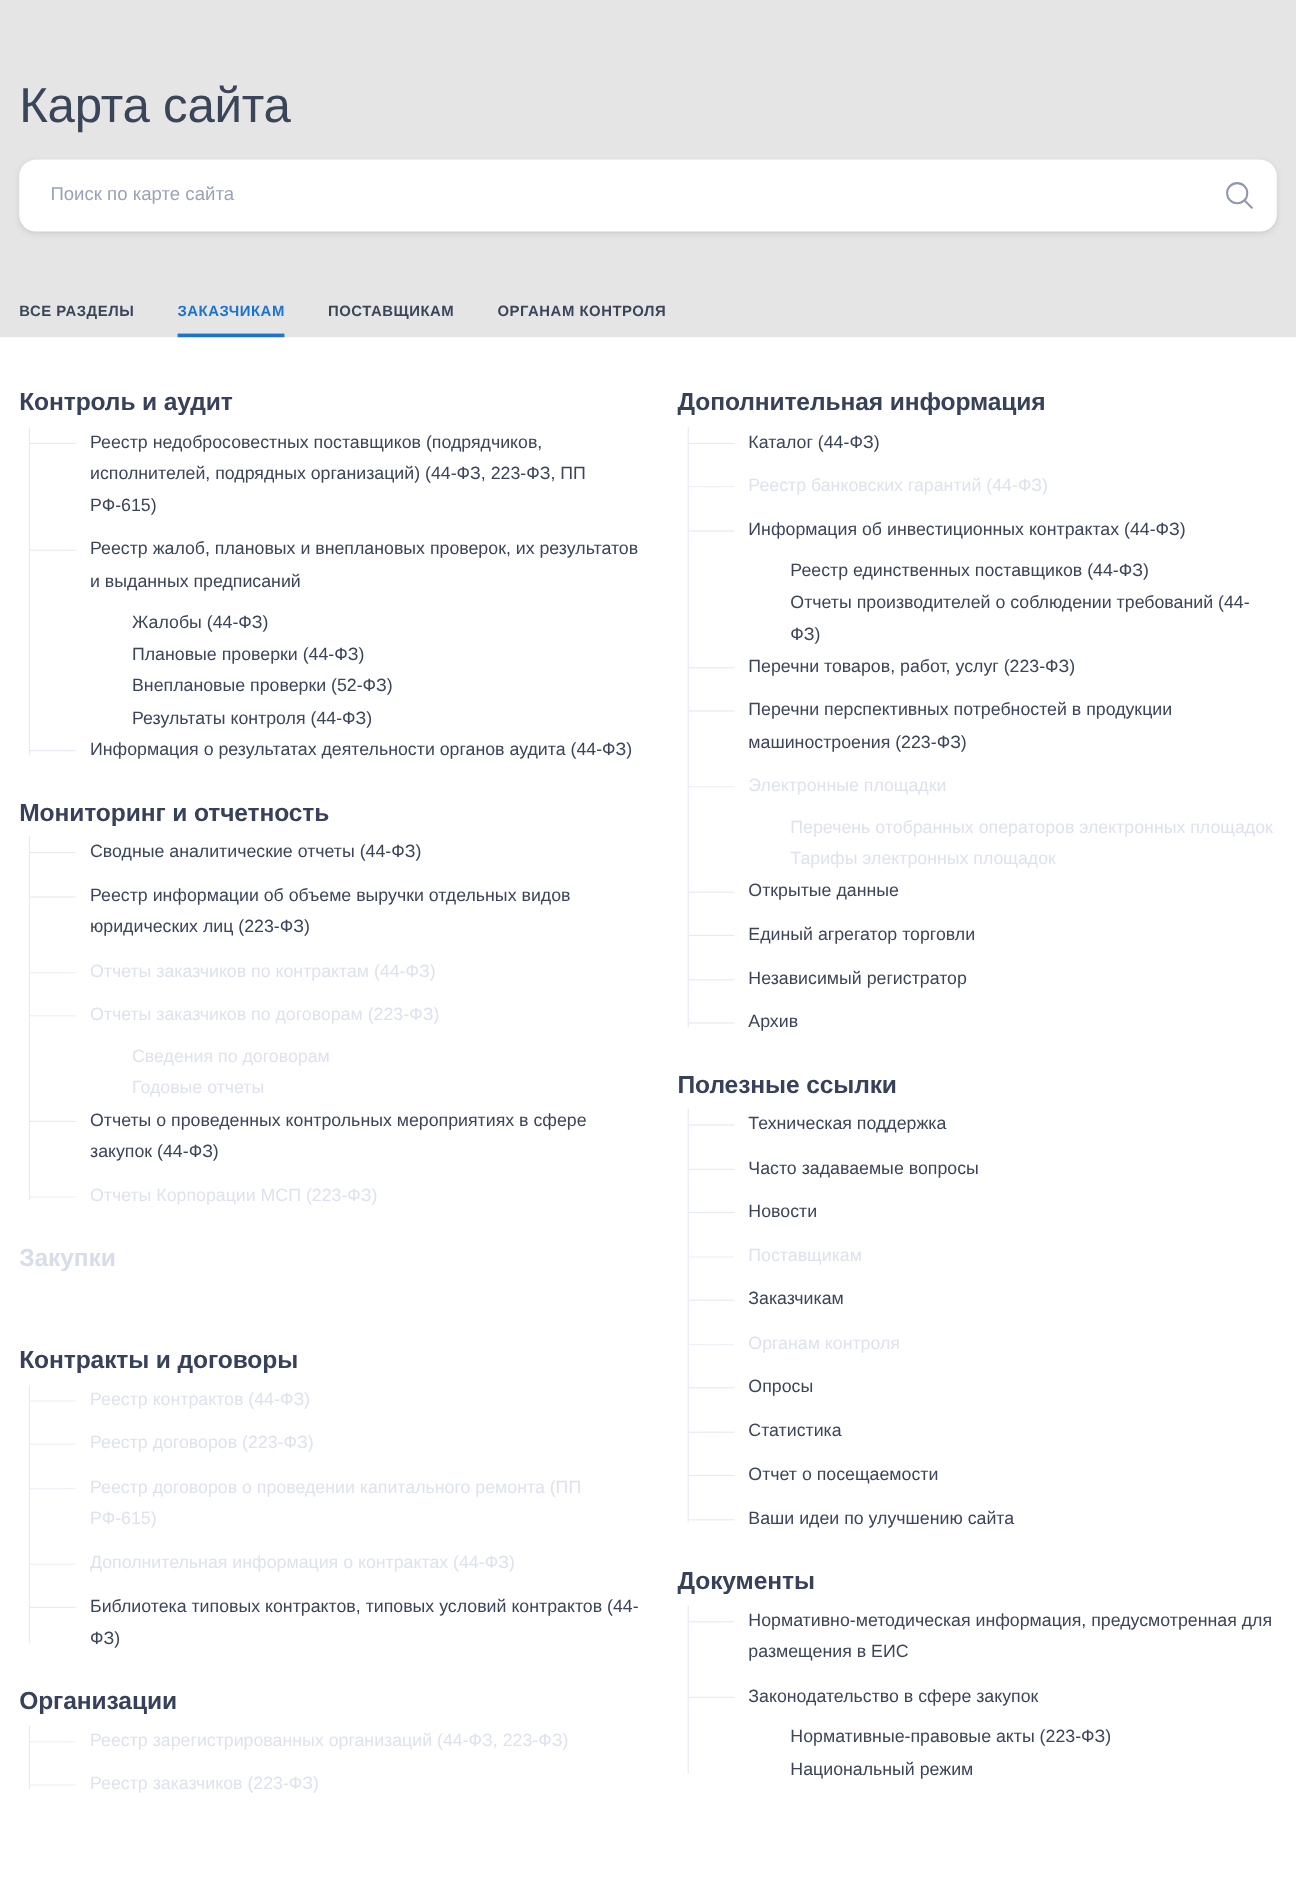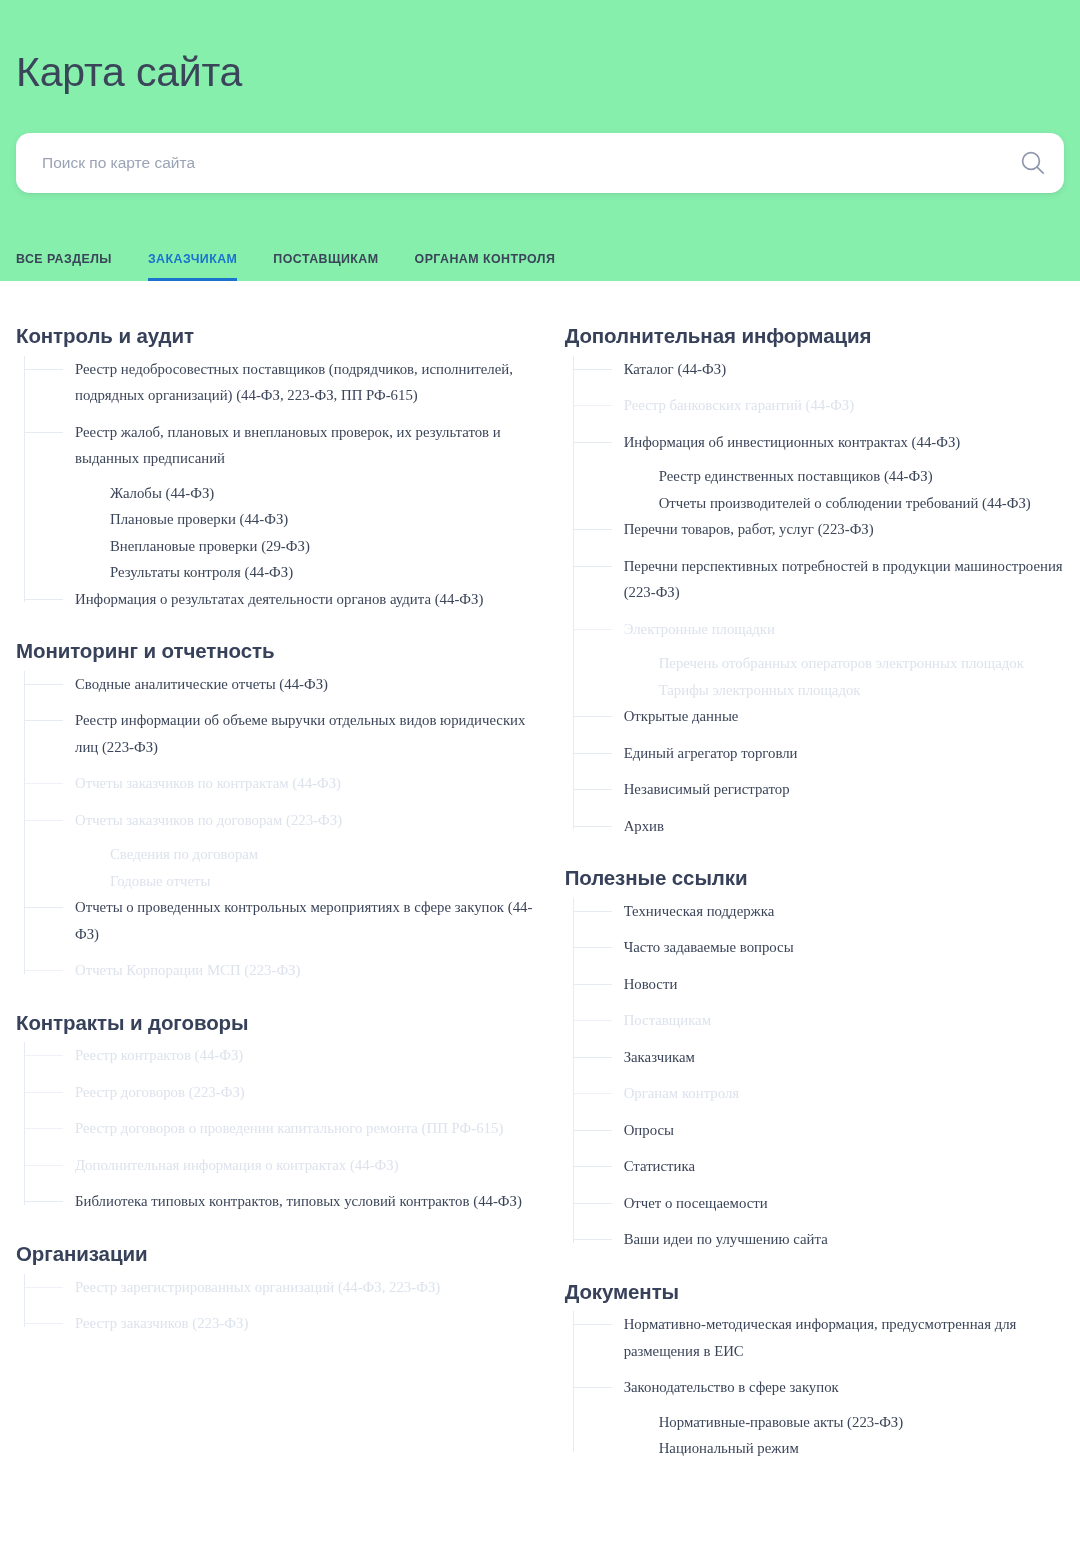--- a/index.html
+++ b/index.html
@@ -6,22 +6,22 @@
   *{box-sizing:border-box;}
   html,body{margin:0;padding:0;}
   body{
     width:1080px;height:1566px;overflow:hidden;
     background:#ffffff;
     font-family:"Liberation Sans","DejaVu Sans",sans-serif;
     -webkit-font-smoothing:antialiased;
   }
   
   .hero{
-    background:#86efac;
-    padding:0 16px;
+    background:#e5e5e5;
+    padding:16px 16px;
     height:281px;
     position:relative;
   }
   .page-title{
     margin:0;
     padding-top:50px;
     font-size:41px;
     font-weight:400;
     color:#3b4559;
     letter-spacing:-0.2px;
@@ -107,21 +107,20 @@
     width:1px;
     background:#e6eaf2;
   }
   .node{
     position:relative;
     padding-left:50px;
     font-size:14.8px;
     line-height:26.5px;
     color:#3b4559;
     cursor:pointer;
-    font-family:Liberation Serif, serif;
   }
   .node.l1{margin-bottom:10px;}
   .node.l1:before{
     content:"";
     position:absolute;
     left:0;top:13px;
     width:38px;height:1px;
     background:#e6eaf2;
   }
   .node.l1.disabled:before{background:#eef1f7;}
@@ -163,40 +162,44 @@
 <div class="content">
   <div class="col left" id="col-left">
       <div class="group">
         <div class="group-title">Контроль и аудит</div>
         <div class="tree">
           <div class="node l1">Реестр недобросовестных поставщиков (подрядчиков, исполнителей, подрядных организаций) (44-ФЗ, 223-ФЗ, ПП РФ-615)</div>
           <div class="node l1">Реестр жалоб, плановых и внеплановых проверок, их результатов и выданных предписаний</div>
           <div class="sub">
             <div class="node l2">Жалобы (44-ФЗ)</div>
             <div class="node l2">Плановые проверки (44-ФЗ)</div>
-            <div class="node l2">Внеплановые проверки (29-ФЗ)</div>
+            <div class="node l2">Внеплановые проверки (52-ФЗ)</div>
             <div class="node l2">Результаты контроля (44-ФЗ)</div>
           </div>
           <div class="node l1">Информация о результатах деятельности органов аудита (44-ФЗ)</div>
         </div>
       </div>
       <div class="group">
         <div class="group-title">Мониторинг и отчетность</div>
         <div class="tree">
           <div class="node l1">Сводные аналитические отчеты (44-ФЗ)</div>
           <div class="node l1">Реестр информации об объеме выручки отдельных видов юридических лиц (223-ФЗ)</div>
           <div class="node l1 disabled">Отчеты заказчиков по контрактам (44-ФЗ)</div>
           <div class="node l1 disabled">Отчеты заказчиков по договорам (223-ФЗ)</div>
           <div class="sub">
             <div class="node l2 disabled">Сведения по договорам</div>
             <div class="node l2 disabled">Годовые отчеты</div>
           </div>
           <div class="node l1">Отчеты о проведенных контрольных мероприятиях в сфере закупок (44-ФЗ)</div>
           <div class="node l1 disabled">Отчеты Корпорации МСП (223-ФЗ)</div>
         </div>
+      </div>
+      <div class="group">
+        <div class="group-title disabled">Закупки</div>
+        <div class="spacer-lg"></div>
       </div>
       <div class="group">
         <div class="group-title">Контракты и договоры</div>
         <div class="tree">
           <div class="node l1 disabled">Реестр контрактов (44-ФЗ)</div>
           <div class="node l1 disabled">Реестр договоров (223-ФЗ)</div>
           <div class="node l1 disabled">Реестр договоров о проведении капитального ремонта (ПП РФ-615)</div>
           <div class="node l1 disabled">Дополнительная информация о контрактах (44-ФЗ)</div>
           <div class="node l1">Библиотека типовых контрактов, типовых условий контрактов (44-ФЗ)</div>
         </div>

